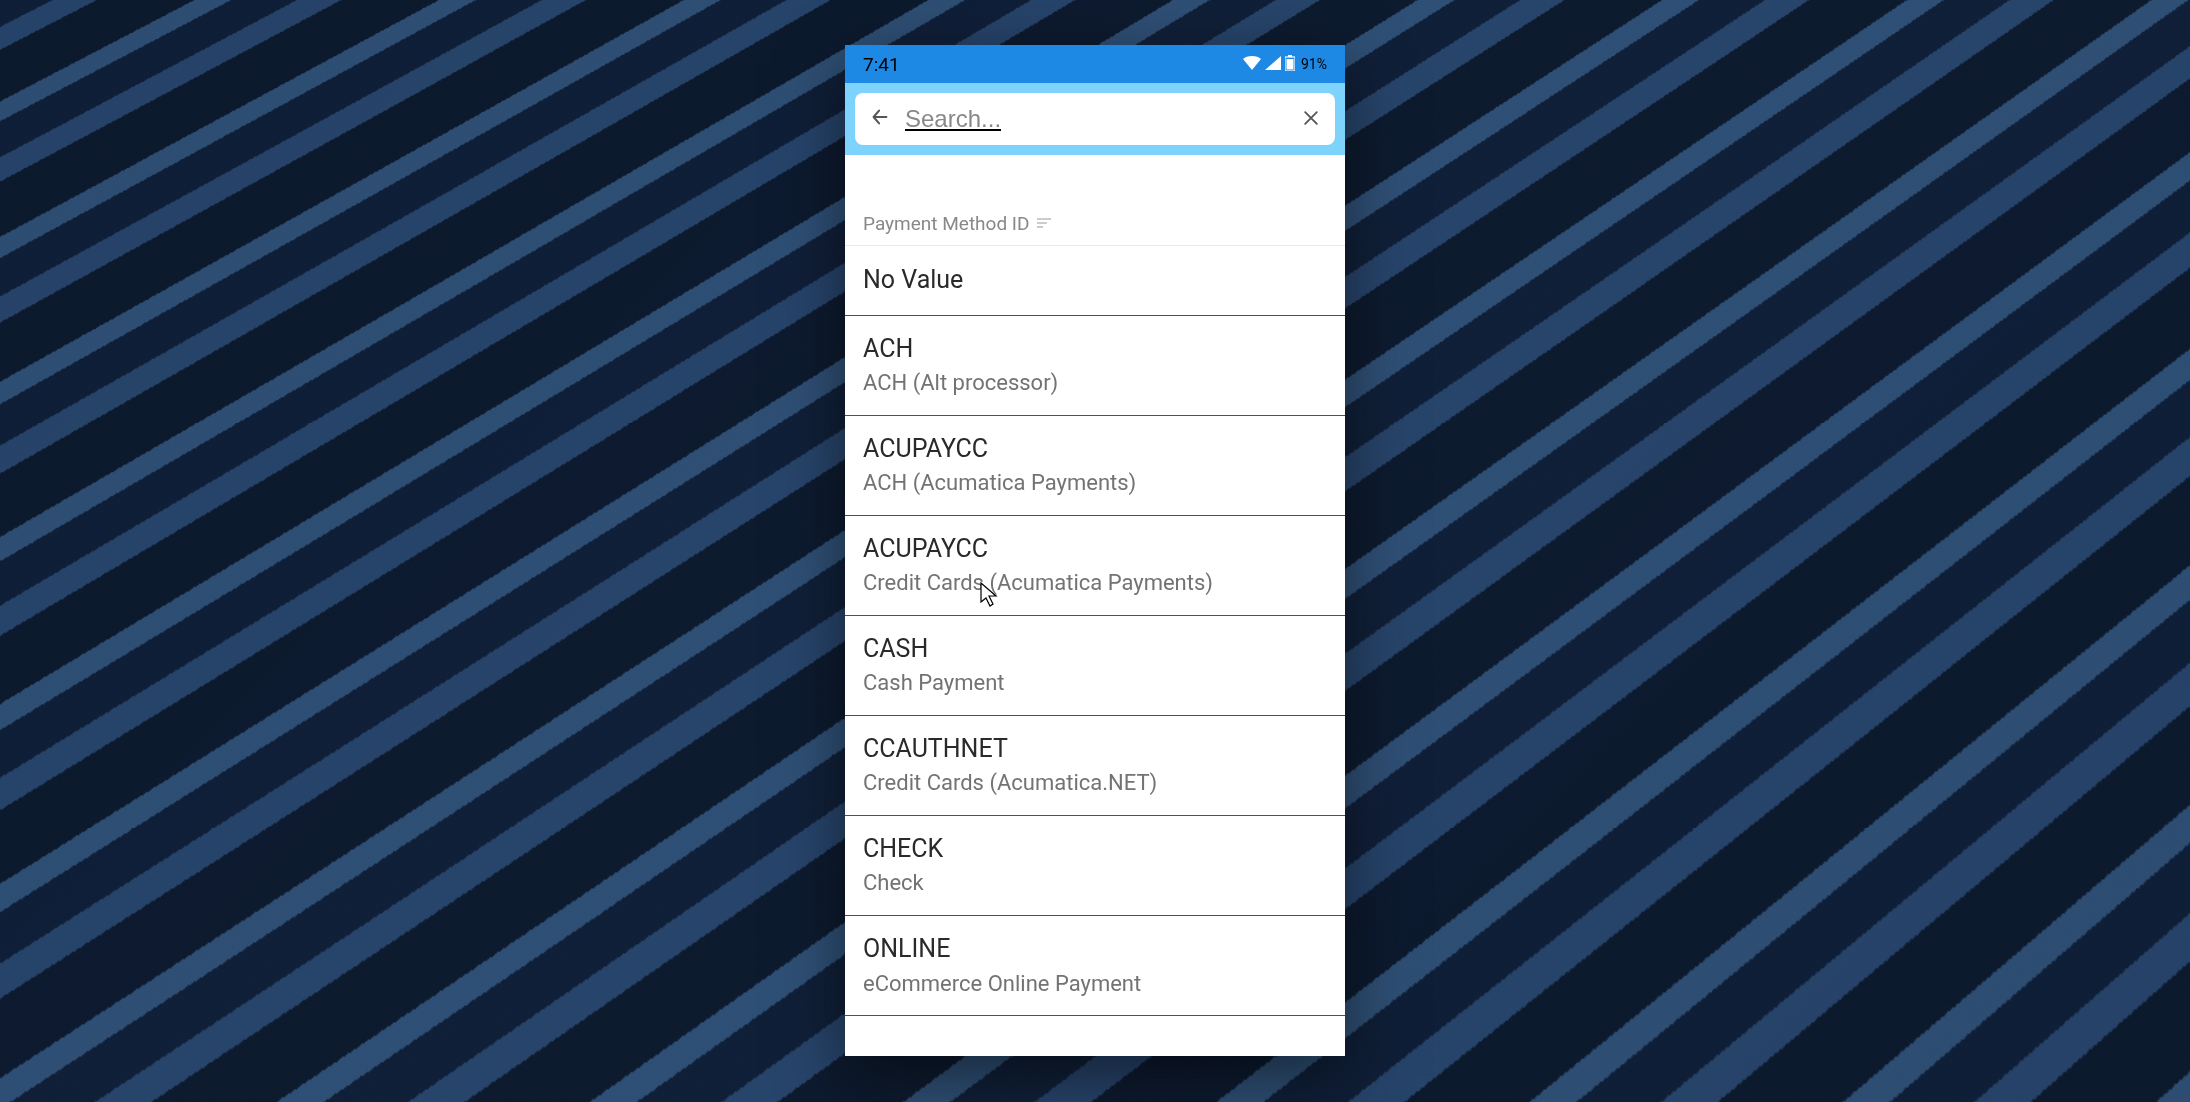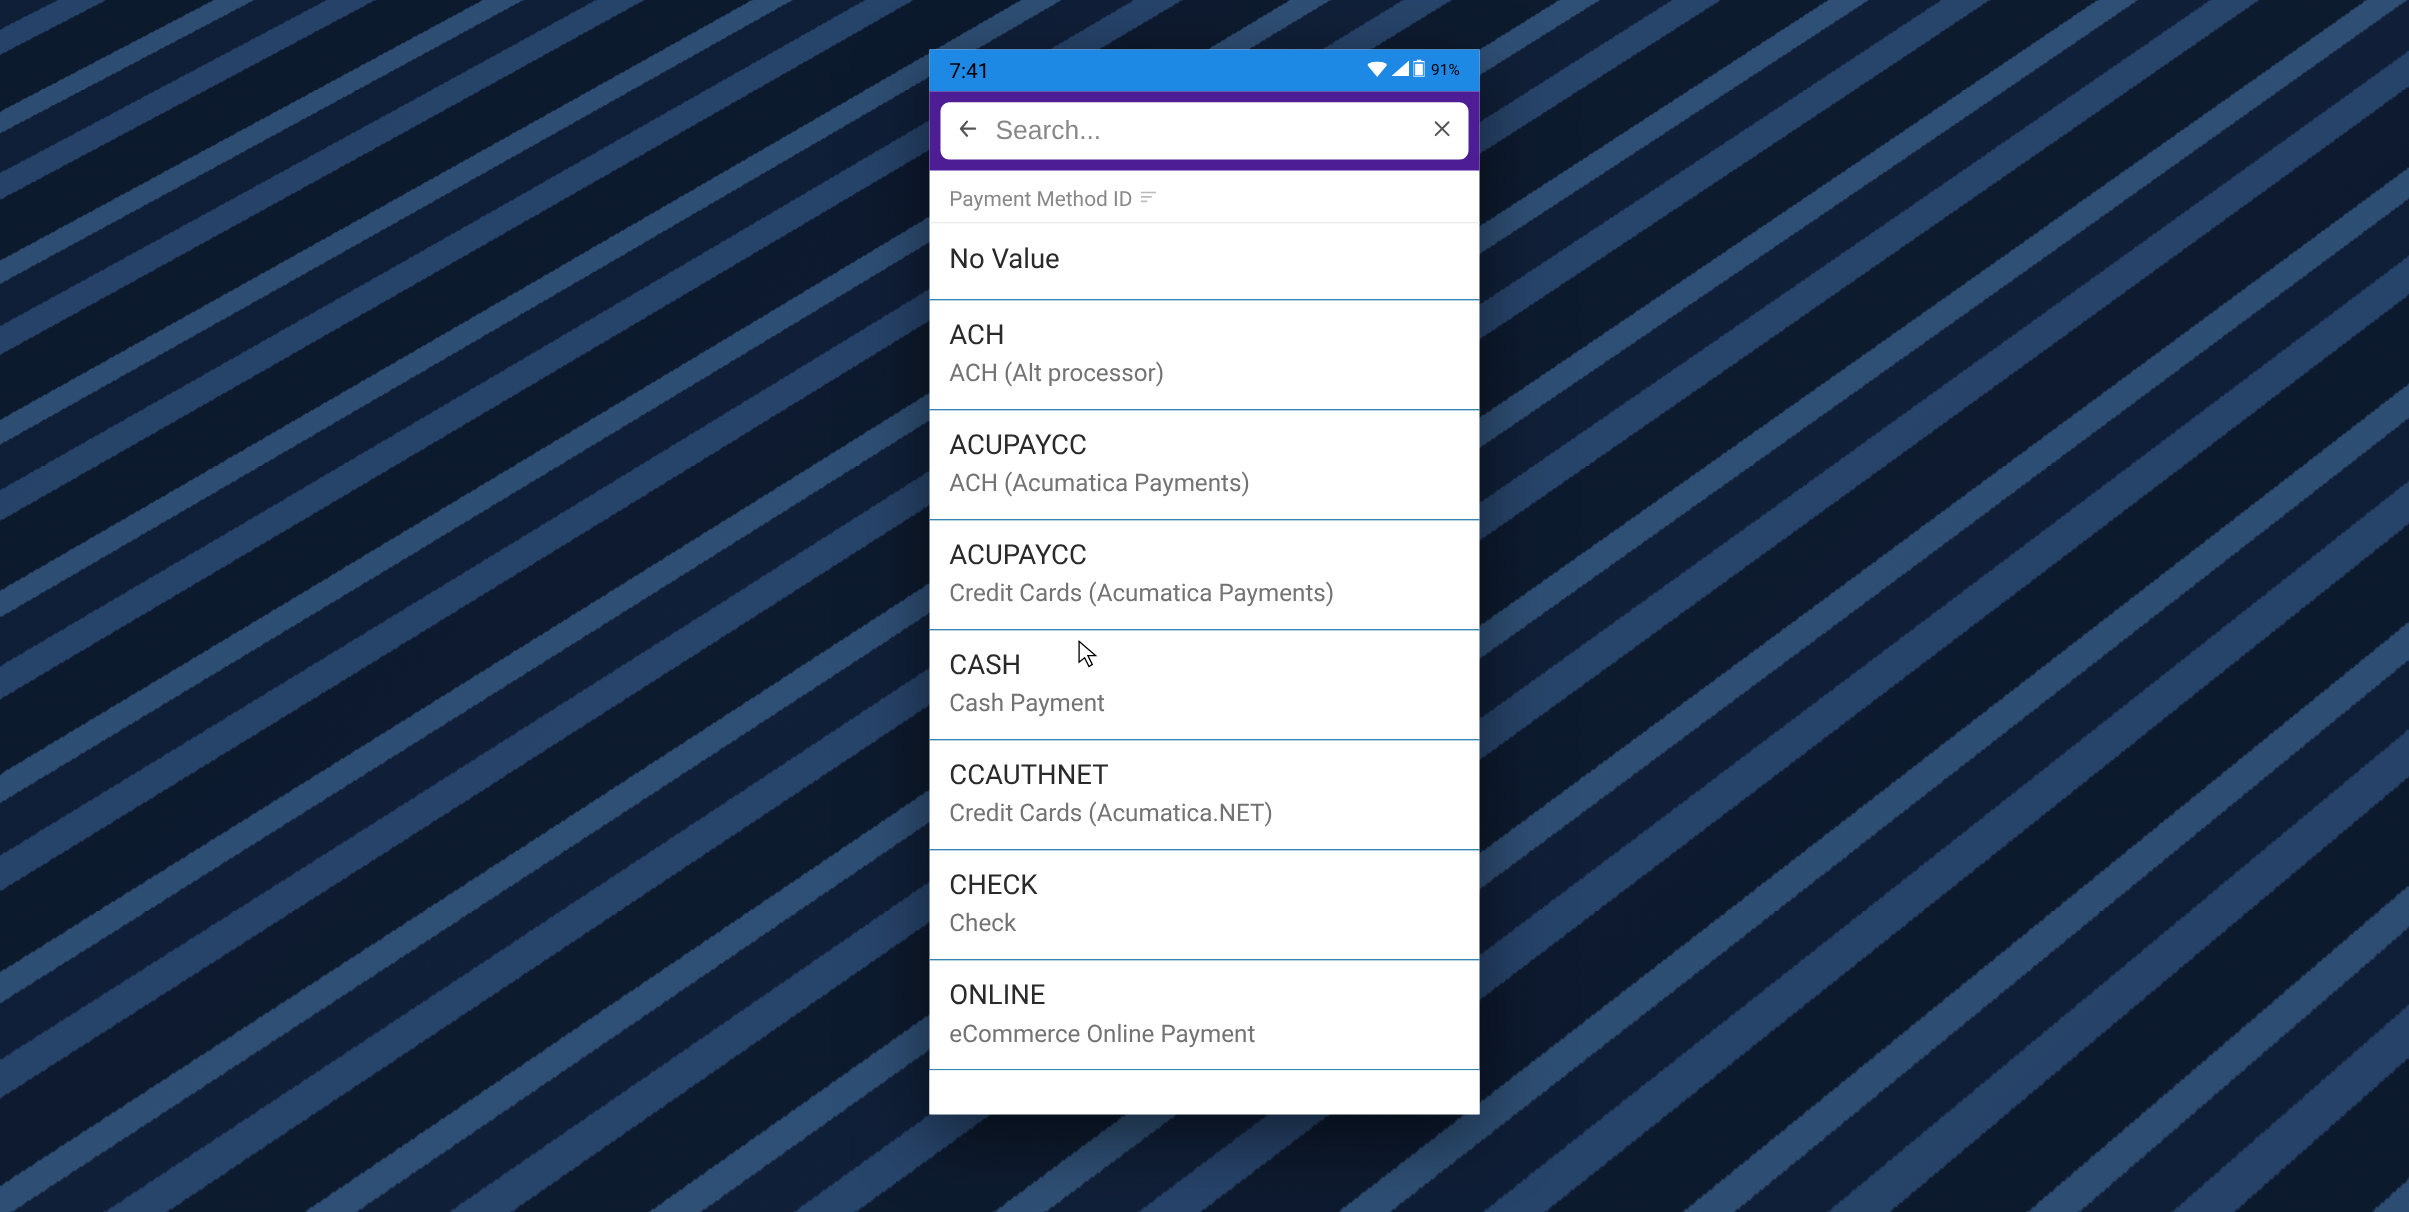--- a/index.html
+++ b/index.html
@@ -81,22 +81,23 @@
       display: flex;
       align-items: center;
       gap: 4px;
     }
     
     .wifi-icon { font-size: 16px; }
     .signal-icon { font-size: 14px; }
     .battery-icon { font-size: 14px; }
     
     .search-area {
-      background: #4c1d95;
+      background: #7dd3fc;
       padding: 10px 10px 10px 10px;
+      text-decoration: underline;
     }
     
     .search-box {
       background: #fff;
       border-radius: 8px;
       height: 52px;
       display: flex;
       align-items: center;
       padding: 0 14px;
       gap: 14px;
@@ -127,20 +128,21 @@
       cursor: pointer;
       line-height: 1;
     }
     
     .column-header {
       padding: 14px 18px 10px 18px;
       border-bottom: 1px solid #e8e8e8;
       display: flex;
       align-items: center;
       gap: 8px;
+      margin-top: 43px;
     }
     
     .column-header-text {
       color: #888;
       font-size: 19px;
     }
     
     .sort-icon {
       color: #bbb;
       font-size: 14px;

